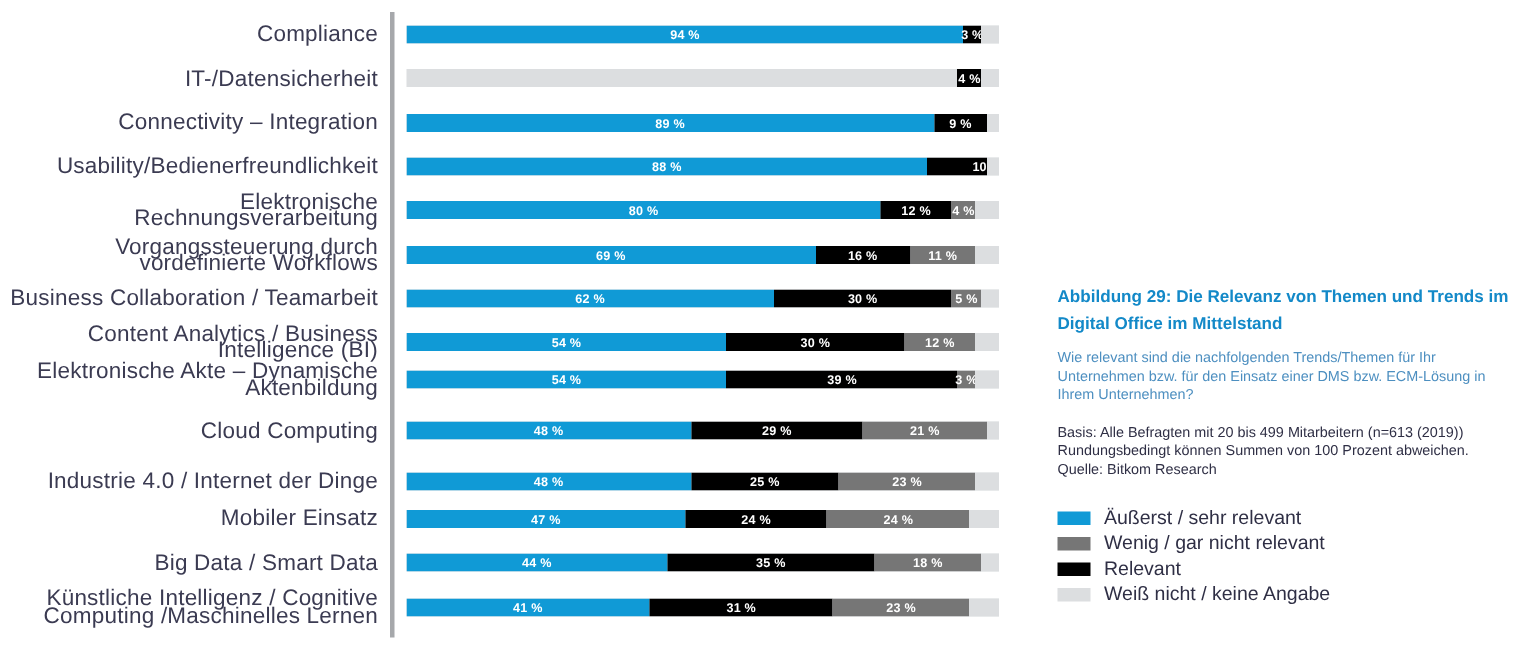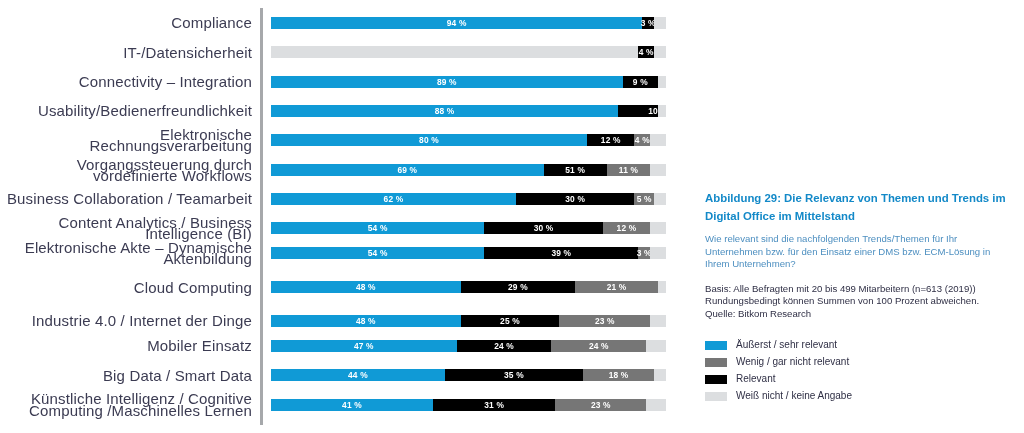--- a/index.html
+++ b/index.html
@@ -125,21 +125,21 @@
     align-items: center;
     height: 17px;
   }
   .legend-swatch {
     width: 22px;
     height: 9px;
     margin-right: 9px;
     flex: 0 0 auto;
   }
   .legend-label {
-    font-size: 10px;
+    font-size: 13px;
     color: #2f2f45;
     line-height: 12px;
   }
 </style>
 </head>
 <body>
 
 <div id="page">
 
   <div id="chart-area">
@@ -208,21 +208,21 @@
             <div class="seg seg-d" style="width: 4%;"></div>
           </div>
         </div>
         <div class="row" style="top: 157.75px;">
           <div class="row-label">Vorgangssteuerung durch vordefinierte Workflows</div>
           <div class="track">
             <div class="seg seg-a" style="width: 69%;">
               <span>69 %</span>
             </div>
             <div class="seg seg-b" style="width: 16%;">
-              <span>51 %</span>
+              <span>16 %</span>
             </div>
             <div class="seg seg-c" style="width: 11%;">
               <span>11 %</span>
             </div>
             <div class="seg seg-d" style="width: 4%;"></div>
           </div>
         </div>
         <div class="row" style="top: 187.1px;">
           <div class="row-label">Business Collaboration / Teamarbeit</div>
           <div class="track">

